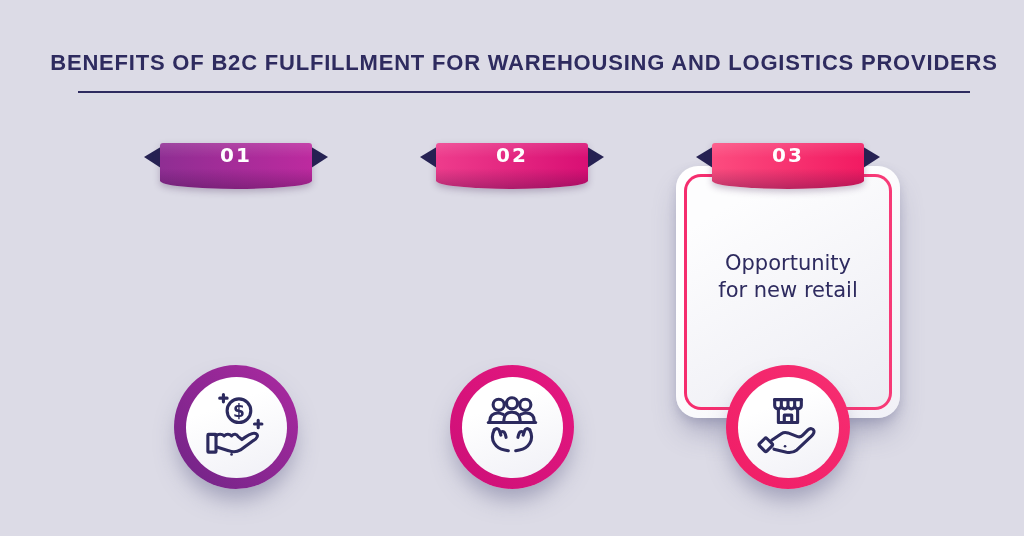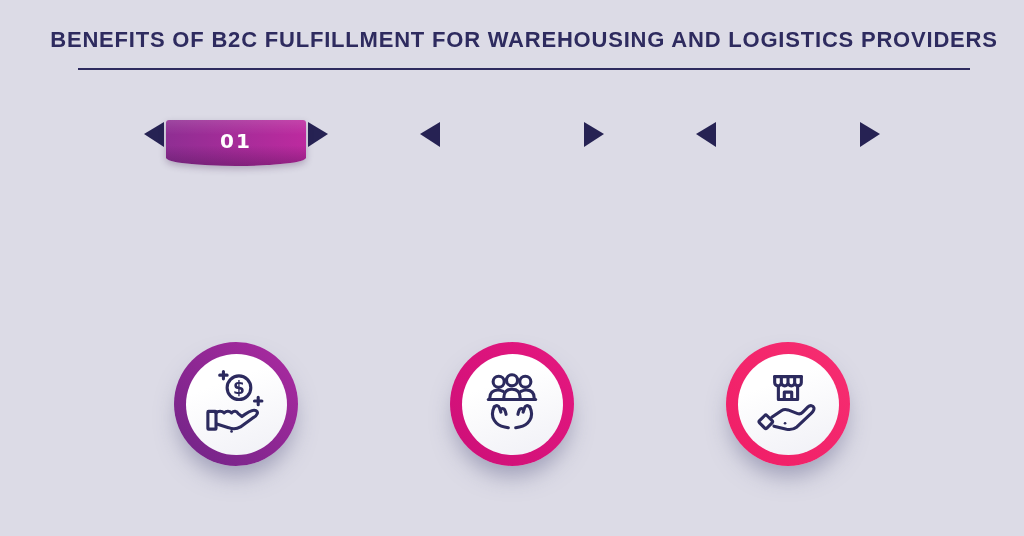--- a/index.html
+++ b/index.html
@@ -5,21 +5,21 @@
   * { box-sizing: border-box; margin: 0; padding: 0; }
   html, body { width: 1024px; height: 536px; }
   body {
     background: #dcdbe6;
     font-family: "Liberation Sans", sans-serif;
     overflow: hidden;
   }
   .stage { width: 1024px; height: 536px; position: relative; }
 
   
-  header { padding-top: 27px; text-align: center; margin-left: 24px; }
+  header { padding-top: 50px; text-align: center; margin-left: 24px; }
   h1 {
     font-size: 22px;
     font-weight: 700;
     letter-spacing: 0.8px;
     color: #2e2b5f;
   }
   .title-underline {
     width: 892px; height: 2px;
     margin: 15px auto 0;
     background: #2e2b5f;
@@ -68,26 +68,26 @@
     position: absolute; top: 2px;
     width: 20px; height: 25px;
     background: #262253;
     z-index: 2;
   }
   .fold-left  { left: 20px;  clip-path: polygon(100% 0, 0 48%, 100% 100%); }
   .fold-right { right: 20px; clip-path: polygon(0 0, 100% 48%, 0 100%); }
   .ribbon {
     position: absolute; top: 0; left: 50%;
     transform: translateX(-50%);
-    width: 140px; height: 46px;
+    width: 152px; height: 46px;
     border-radius: 3px 3px 50% 50% / 3px 3px 18% 18%;
     background:
       linear-gradient(180deg, rgba(255,255,255,.12) 0%, rgba(255,255,255,0) 32%, rgba(0,0,0,0) 55%, rgba(40,5,55,.30) 100%),
       var(--ribbon-grad);
-    display: flex; align-items: center; justify-content: center;
+    display: flex; justify-content: center;
     z-index: 3;
     box-shadow: 0 3px 7px rgba(60,30,80,.28);
   }
   .ribbon-num {
     color: #ffffff;
     font-family: "DejaVu Sans", sans-serif;
     font-weight: 700;
     font-size: 20px;
     letter-spacing: 2px;
     margin-bottom: 5px;
@@ -143,20 +143,23 @@
             <path d="M23 62 c3 -3 8 -3 11 0 c3 -3 7 -3 10 0 c3 -3 7 -3 9 1 l5 4 c5 -4 14 -11 19 -8 c4 2 1 7 -3 9 l-18 13 c-5 3 -11 3 -16 1 l-16 -5"></path>
             <circle cx="44" cy="87" r="1.8" class="solid"></circle>
           </svg>
         </div>
       </div>
     </section>
 
     <section class="card-wrap" style="--ribbon-grad: linear-gradient(90deg, #ee3c8c, #d90f74); --border-grad: linear-gradient(90deg, #da107a, #ee2d87); --ring-grad: linear-gradient(to bottom left, #e6187f, #cc0f78);">
       <div class="fold fold-left"></div>
       <div class="fold fold-right"></div>
+      <div class="ribbon">
+        <span class="ribbon-num">02</span>
+      </div>
       <div class="icon-circle">
         <div class="icon-inner">
           <svg viewBox="0 0 100 100">
             <circle cx="32" cy="20" r="7.5"></circle>
             <circle cx="50" cy="18" r="7.5"></circle>
             <circle cx="68" cy="20" r="7.5"></circle>
             <path d="M20 44 v-2 c0 -7 4 -11 11 -11 c3 0 5 1 7 2"></path>
             <path d="M39 44 v-3 c0 -7 4 -11 11 -11 s11 4 11 11 v3"></path>
             <path d="M62 33 c2 -1 4 -2 7 -2 c7 0 11 4 11 11 v2"></path>
             <path d="M18 44 h64"></path>
@@ -169,20 +172,31 @@
               <path d="M35 57 c3 -2 5 0 6 3 l1 4"></path>
             </g>
           </svg>
         </div>
       </div>
     </section>
 
     <section class="card-wrap" style="--ribbon-grad: linear-gradient(90deg, #fc4c7f, #f21a62); --border-grad: linear-gradient(90deg, #f52d6e, #f73a77); --ring-grad: linear-gradient(to bottom left, #f72e71, #ef1d67);">
       <div class="fold fold-left"></div>
       <div class="fold fold-right"></div>
+      <div class="card">
+        <div class="frame">
+          <div class="fill">
+            <p class="card-text">Opportunity
+for new retail</p>
+          </div>
+        </div>
+      </div>
+      <div class="ribbon">
+        <span class="ribbon-num">03</span>
+      </div>
       <div class="icon-circle">
         <div class="icon-inner">
           <svg viewBox="0 0 100 100">
             <path d="M32 13 h36"></path>
             <path d="M32 13 v8 a4.5 4.5 0 0 0 9 0 v-8 m0 8 a4.5 4.5 0 0 0 9 0 v-8 m0 8 a4.5 4.5 0 0 0 9 0 v-8 m0 8 a4.5 4.5 0 0 0 9 0 v-8"></path>
             <path d="M37 27 v17 h26 v-17"></path>
             <rect x="45" y="34" width="10" height="10"></rect>
             <rect x="13" y="67" width="14" height="14" rx="2" transform="rotate(-45 20 74)"></rect>
             <path d="M28 68 l13 -9 c3 -2 6 -2 9 -1 l13 5 c3 1 5 0 7 -2 l7 -7 c3 -3 7 -2 8 1 c1 3 -1 5 -4 8 l-19 18 c-4 3 -9 4 -14 3 l-17 -4"></path>
             <circle cx="46" cy="76" r="1.8" class="solid"></circle>

